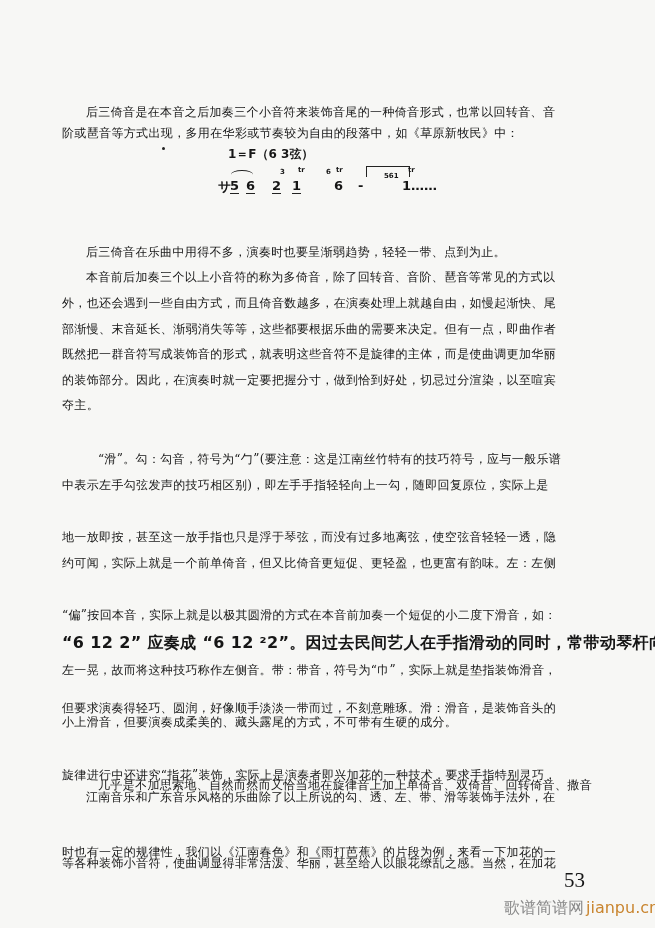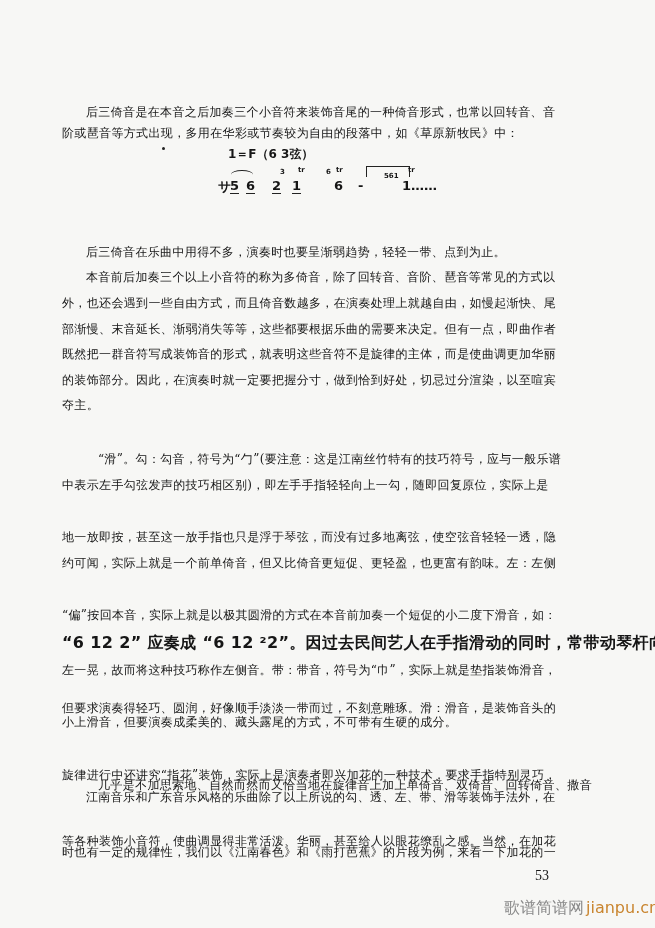--- a/index.html
+++ b/index.html
@@ -18,21 +18,21 @@
     .line.full { left: 62px; width: 535px; }
     .dot-mark { position: absolute; left: 162px; top: 147px; width: 3px; height: 3px; background:#222; border-radius:50%; }
     .score { position: absolute; left: 218px; top: 142px; width: 260px; height: 70px; font-family: "DejaVu Sans", sans-serif; font-weight: bold; }
     .key { position: absolute; left: 10px; top: 4px; font-size: 12px; }
     .notes { position: absolute; left: 0; top: 36px; font-size: 13px; white-space: nowrap; }
     .notes span { position: absolute; top: 0; }
     .ul { border-bottom: 1.5px solid #222; }
     .tiny { font-size: 7px; position: absolute; }
     .bracket { position: absolute; left: 148px; top: 24px; width: 42px; height: 10px; border-top: 1.5px solid #222; border-left: 1.5px solid #222; border-right: 1.5px solid #222; }
     .slur { position: absolute; left: 13px; top: 28px; width: 22px; height: 8px; border-top: 1.5px solid #222; border-radius: 50% 50% 0 0; }
-    .pagenum { position: absolute; left: 535px; top: 837px; font-size: 14px; font-family: "Liberation Serif", serif; }
+    .pagenum { position: absolute; left: 564px; top: 837px; font-size: 21px; font-family: "Liberation Serif", serif; }
     .watermark { position: absolute; left: 504px; top: 898px; font-size: 16px; font-family: "DejaVu Sans", sans-serif; color: #8a8a8a; white-space: nowrap; }
     .watermark .url { color: #c9852f; margin-left: 2px; }
     .inline-score { font-family: "DejaVu Sans", sans-serif; font-weight: bold; font-size: 16px; }
   </style>
 </head>
 <body>
 
 <div class="page">
 
   <div class="line" style="top:103px;">后三倚音是在本音之后加奏三个小音符来装饰音尾的一种倚音形式，也常以回转音、音</div>
@@ -74,21 +74,21 @@
   <div class="line full" style="top:528px;">地一放即按，甚至这一放手指也只是浮于琴弦，而没有过多地离弦，使空弦音轻轻一透，隐</div>
   <div class="line full" style="top:554px;">约可闻，实际上就是一个前单倚音，但又比倚音更短促、更轻盈，也更富有韵味。左：左侧</div>
   <div class="line full" style="top:606px;">“偏”按回本音，实际上就是以极其圆滑的方式在本音前加奏一个短促的小二度下滑音，如：</div>
   <div class="line full inline-score" style="top:634px;">“6 12  2” 应奏成 “6 12 ²2”。因过去民间艺人在手指滑动的同时，常带动琴杆向</div>
   <div class="line full" style="top:661px;">左一晃，故而将这种技巧称作左侧音。带：带音，符号为“巾”，实际上就是垫指装饰滑音，</div>
   <div class="line full" style="top:699px;">但要求演奏得轻巧、圆润，好像顺手淡淡一带而过，不刻意雕琢。滑：滑音，是装饰音头的</div>
   <div class="line full" style="top:713px;">小上滑音，但要演奏成柔美的、藏头露尾的方式，不可带有生硬的成分。</div>
   <div class="line" style="top:740px;margin-top:48px;">江南音乐和广东音乐风格的乐曲除了以上所说的勾、透、左、带、滑等装饰手法外，在</div>
   <div class="line full" style="top:766px;">旋律进行中还讲究“指花”装饰，实际上是演奏者即兴加花的一种技术，要求手指特别灵巧，</div>
   <div class="line full" style="top:776px;margin-left:36px;">几乎是不加思索地、自然而然而又恰当地在旋律音上加上单倚音、双倚音、回转倚音、撒音</div>
-  <div class="line full" style="top:832px;">等各种装饰小音符，使曲调显得非常活泼、华丽，甚至给人以眼花缭乱之感。当然，在加花</div>
+  <div class="line full" style="top:854px;">等各种装饰小音符，使曲调显得非常活泼、华丽，甚至给人以眼花缭乱之感。当然，在加花</div>
   <div class="line full" style="top:843px;">时也有一定的规律性，我们以《江南春色》和《雨打芭蕉》的片段为例，来看一下加花的一</div>
 
   <div class="pagenum" style="top:868px;">53</div>
 
   <div class="watermark">
     <span>歌谱简谱网</span><span class="url">jianpu.cn</span>
   </div>
 </div>
 
 </body></html>

